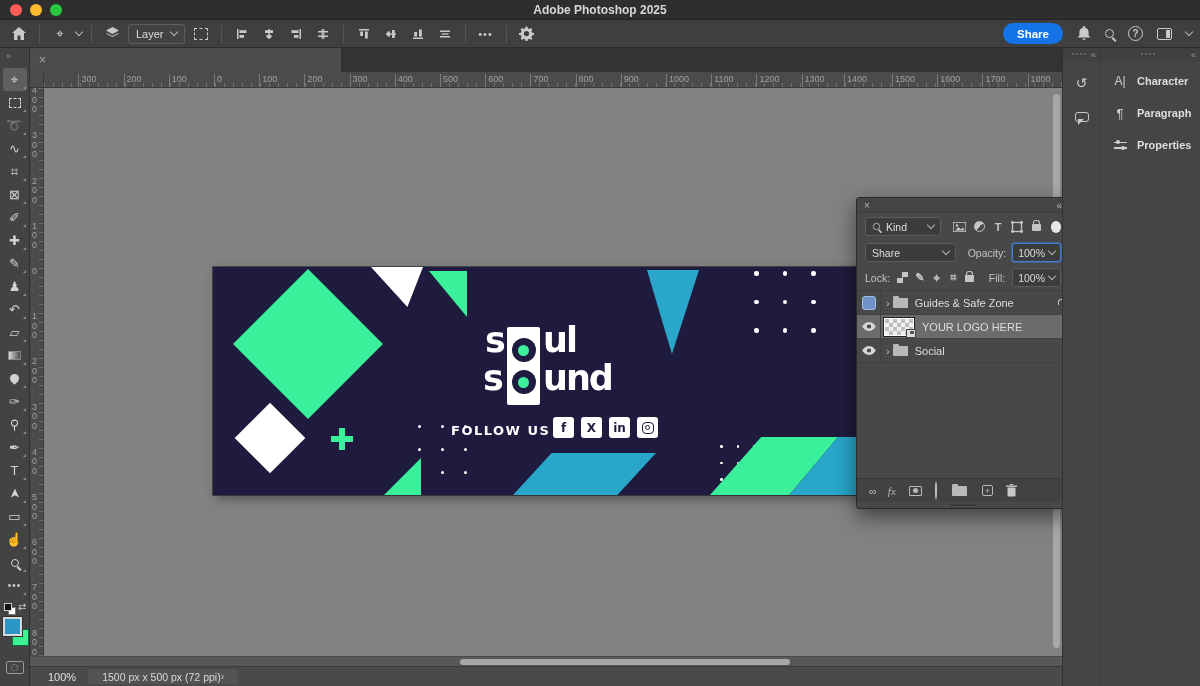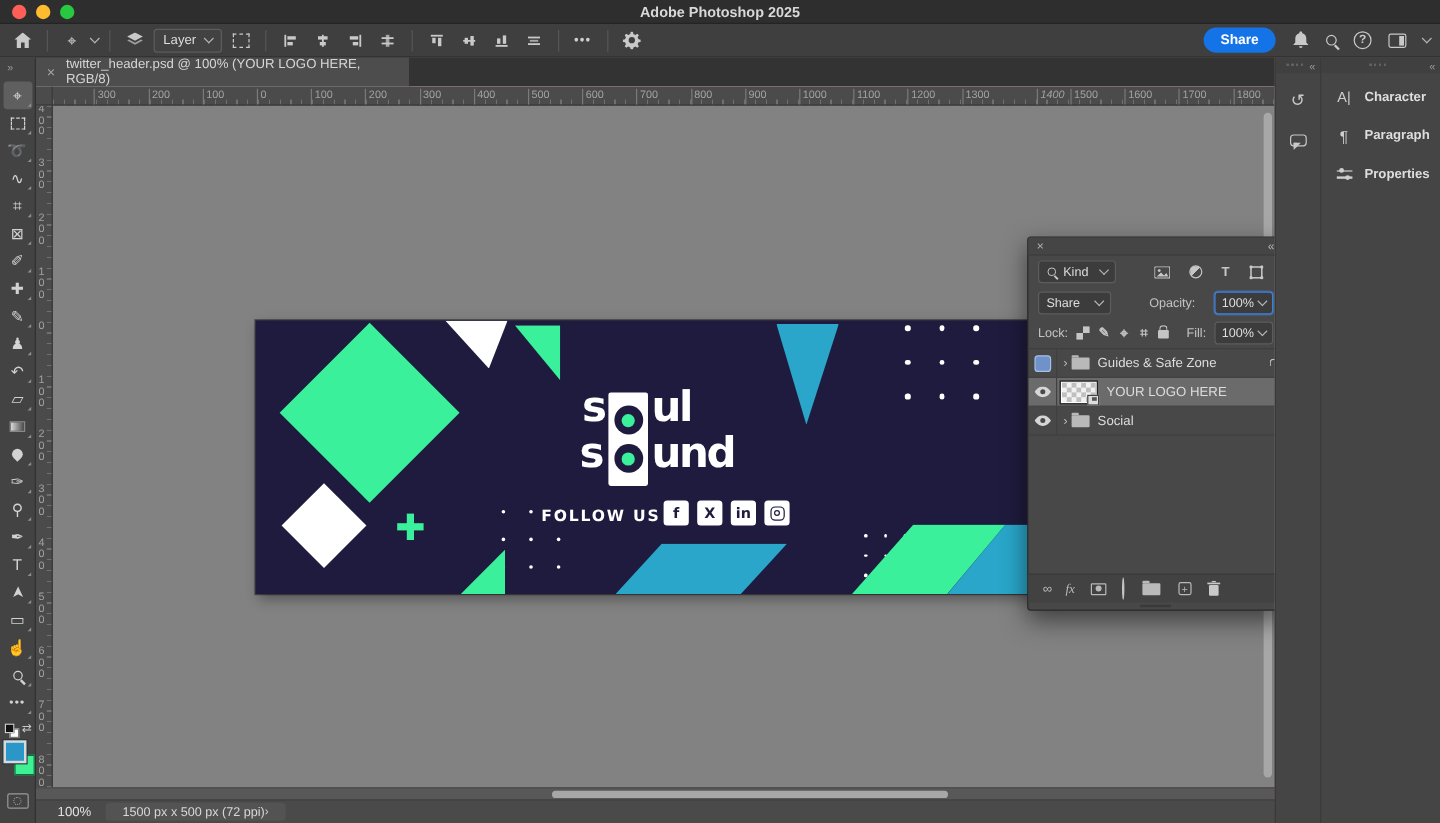--- a/index.html
+++ b/index.html
@@ -93,21 +93,21 @@
   .igbox{width:12px;height:12px;border:1.6px solid #1f1b3e;border-radius:4px;display:flex;align-items:center;justify-content:center}
   .igbox i{width:5px;height:5px;border:1.4px solid #1f1b3e;border-radius:50%;display:block}
 
   
   .layers-panel{position:absolute;left:826px;top:125px;width:214px;height:312px;background:#484848;border:1px solid #2a2a2a;border-radius:3px;box-shadow:0 8px 20px rgba(0,0,0,.5);color:#cccccc;display:flex;flex-direction:column;z-index:5}
   .lp-head{height:15px;display:flex;align-items:center;padding:0 7px;background:#454545;color:#b5b5b5;font-size:10px;border-bottom:1px solid #3c3c3c}
   .lp-tabs{height:22px;background:#3d3d3d;display:flex;align-items:stretch}
   .lp-tab{background:#4a4a4a;padding:0 13px;display:flex;align-items:center;font-size:11.5px;font-weight:700;color:#e2e2e2}
   .lp-menu{margin-left:auto;margin-right:8px;align-self:center;width:13px;height:9px;border-top:2px solid #bbb;border-bottom:2px solid #bbb;position:relative}
   .lp-menu::after{content:'';position:absolute;left:0;right:0;top:2.5px;height:2px;background:#bbb}
-  .lp-row{display:flex;align-items:center;padding:0 8px;gap:16px}
+  .lp-row{display:flex;align-items:center;padding:0 8px;gap:6px}
   .inset{display:flex;align-items:center;gap:5px;background:#3c3c3c;border:1px solid #5c5c5c;border-radius:3px;height:19px;padding:0 6px;font-size:10.5px;color:#ddd}
   .lp-filter{height:27px}
   .fico{display:flex;align-items:center;justify-content:center;width:15px;color:#c5c5c5;font-size:11px;font-weight:700}
   .halfc{width:11px;height:11px;border-radius:50%;border:1px solid #c5c5c5;background:linear-gradient(135deg,#c5c5c5 50%,transparent 50%)}
   .pilltog{width:12px;height:12px;border-radius:50%;background:#e8e8e8;margin-left:2px}
   .lp-blend{height:25px}
   .oplabel{font-size:10.5px;color:#c3c3c3}
   .valbox{display:flex;align-items:center;gap:4px;height:19px;padding:0 5px;background:#3c3c3c;border:1px solid #5c5c5c;border-radius:3px;font-size:10.5px;color:#ddd}
   .valbox.blue{border-color:#3f7fd6;box-shadow:0 0 0 1px rgba(63,127,214,.5)}
   .lp-lock{height:25px;gap:7px}
@@ -367,21 +367,20 @@
       </div>
       <div class="qmask">
           <i></i>
         </div>
     </div>
 
     <div class="doccol">
       <div class="tabbar">
         <div class="doc-tab">
           <span class="x">×</span>
-          <span>twitter_header.psd @ 100% (YOUR LOGO HERE, RGB/8)</span>
         </div>
       </div>
 
       <div class="viewport">
         <div class="hruler">
             <span class="hlab" style="left: 37.4px;">300</span>
             <span class="hlab" style="left: 82.6px;">200</span>
             <span class="hlab" style="left: 127.8px;">100</span>
             <span class="hlab" style="left: 173px;">0</span>
             <span class="hlab" style="left: 218.2px;">100</span>
@@ -390,21 +389,21 @@
             <span class="hlab" style="left: 353.8px;">400</span>
             <span class="hlab" style="left: 399px;">500</span>
             <span class="hlab" style="left: 444.2px;">600</span>
             <span class="hlab" style="left: 489.4px;">700</span>
             <span class="hlab" style="left: 534.6px;">800</span>
             <span class="hlab" style="left: 579.8px;">900</span>
             <span class="hlab" style="left: 625px;">1000</span>
             <span class="hlab" style="left: 670.2px;">1100</span>
             <span class="hlab" style="left: 715.4px;">1200</span>
             <span class="hlab" style="left: 760.6px;">1300</span>
-            <span class="hlab" style="left: 823px; font-style: italic;">1400</span>
+            <span class="hlab" style="left: 803px;">1400</span>
             <span class="hlab" style="left: 851px;">1500</span>
             <span class="hlab" style="left: 896.2px;">1600</span>
             <span class="hlab" style="left: 941.4px;">1700</span>
             <span class="hlab" style="left: 986.6px;">1800</span>
           </div>
         <div class="vruler">
             <span class="vlab" style="top: -1.8px;">400</span>
             <span class="vlab" style="top: 43.4px;">300</span>
             <span class="vlab" style="top: 88.6px;">200</span>
             <span class="vlab" style="top: 133.8px;">100</span>

